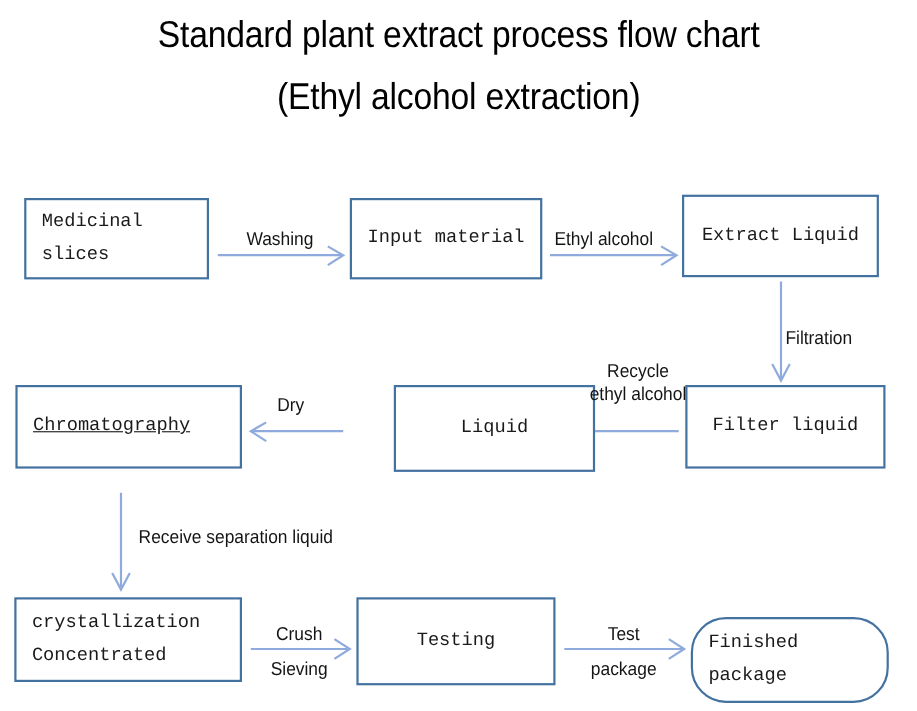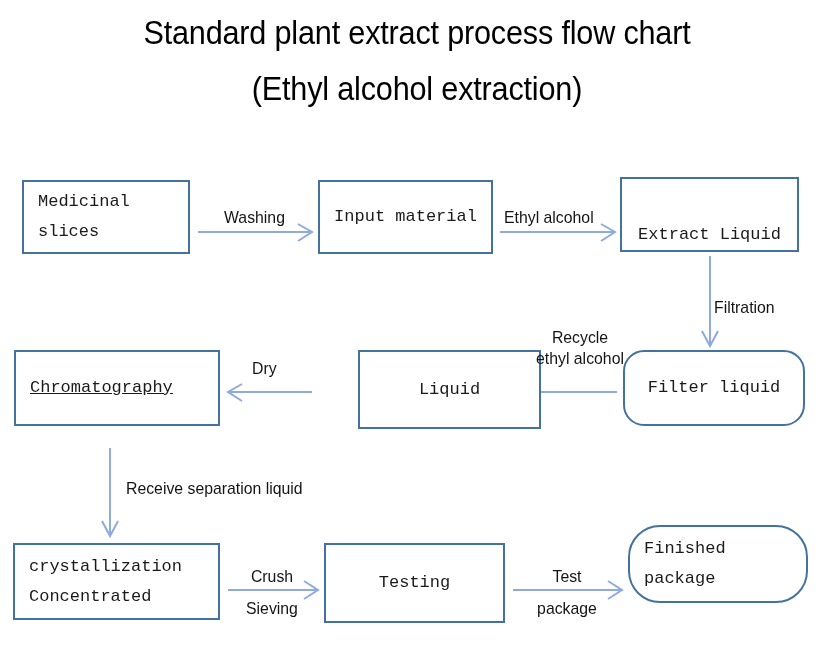--- a/index.html
+++ b/index.html
@@ -132,46 +132,46 @@
 
   <div class="node center" style="left:318px; top:180px; width:175px; height:74px;">
     <span class="ln">Input material</span>
   </div>
 
   <div class="node left" style="left:22px; top:180px; width:168px; height:74px;">
     <span class="ln">Medicinal</span>
     <span class="ln">slices</span>
   </div>
 
-  <div class="node center" style="left:620px; top:177px; width:179px; height:75px;justify-content:flex-end;">
+  <div class="node center" style="left:620px; top:177px; width:179px; height:75px;">
     <span class="ln">Extract Liquid</span>
   </div>
 
   <div class="node left" style="left:14px; top:350px; width:206px; height:76px;text-decoration:underline;">
     <span class="ln">Chromatography</span>
   </div>
 
   <div class="node center" style="left:318px; top:350px; width:183px; height:79px;margin-left:40px;">
     <span class="ln">Liquid</span>
   </div>
 
-  <div class="node center" style="left:623px; top:350px; width:182px; height:76px;border-radius:21px;">
+  <div class="node center" style="left:623px; top:350px; width:182px; height:76px;">
     <span class="ln">Filter liquid</span>
   </div>
 
   <div class="node left" style="left:13px; top:543px; width:207px; height:77px;">
     <span class="ln">crystallization</span>
     <span class="ln">Concentrated</span>
   </div>
 
   <div class="node center" style="left:324px; top:543px; width:181px; height:80px;">
     <span class="ln">Testing</span>
   </div>
 
-  <div class="node left" style="left:628px; top:525px; width:180px; height:78px;border-radius:32px;">
+  <div class="node left" style="left:628px; top:561px; width:180px; height:78px;border-radius:32px;">
     <span class="ln">Finished</span>
     <span class="ln">package</span>
   </div>
 
   <div class="edge-label" style="left:224px; top:207px;">Washing</div>
 
   <div class="edge-label" style="left:504px; top:207px;">Ethyl alcohol</div>
 
   <div class="edge-label" style="left:714px; top:297px;">Filtration</div>
 

